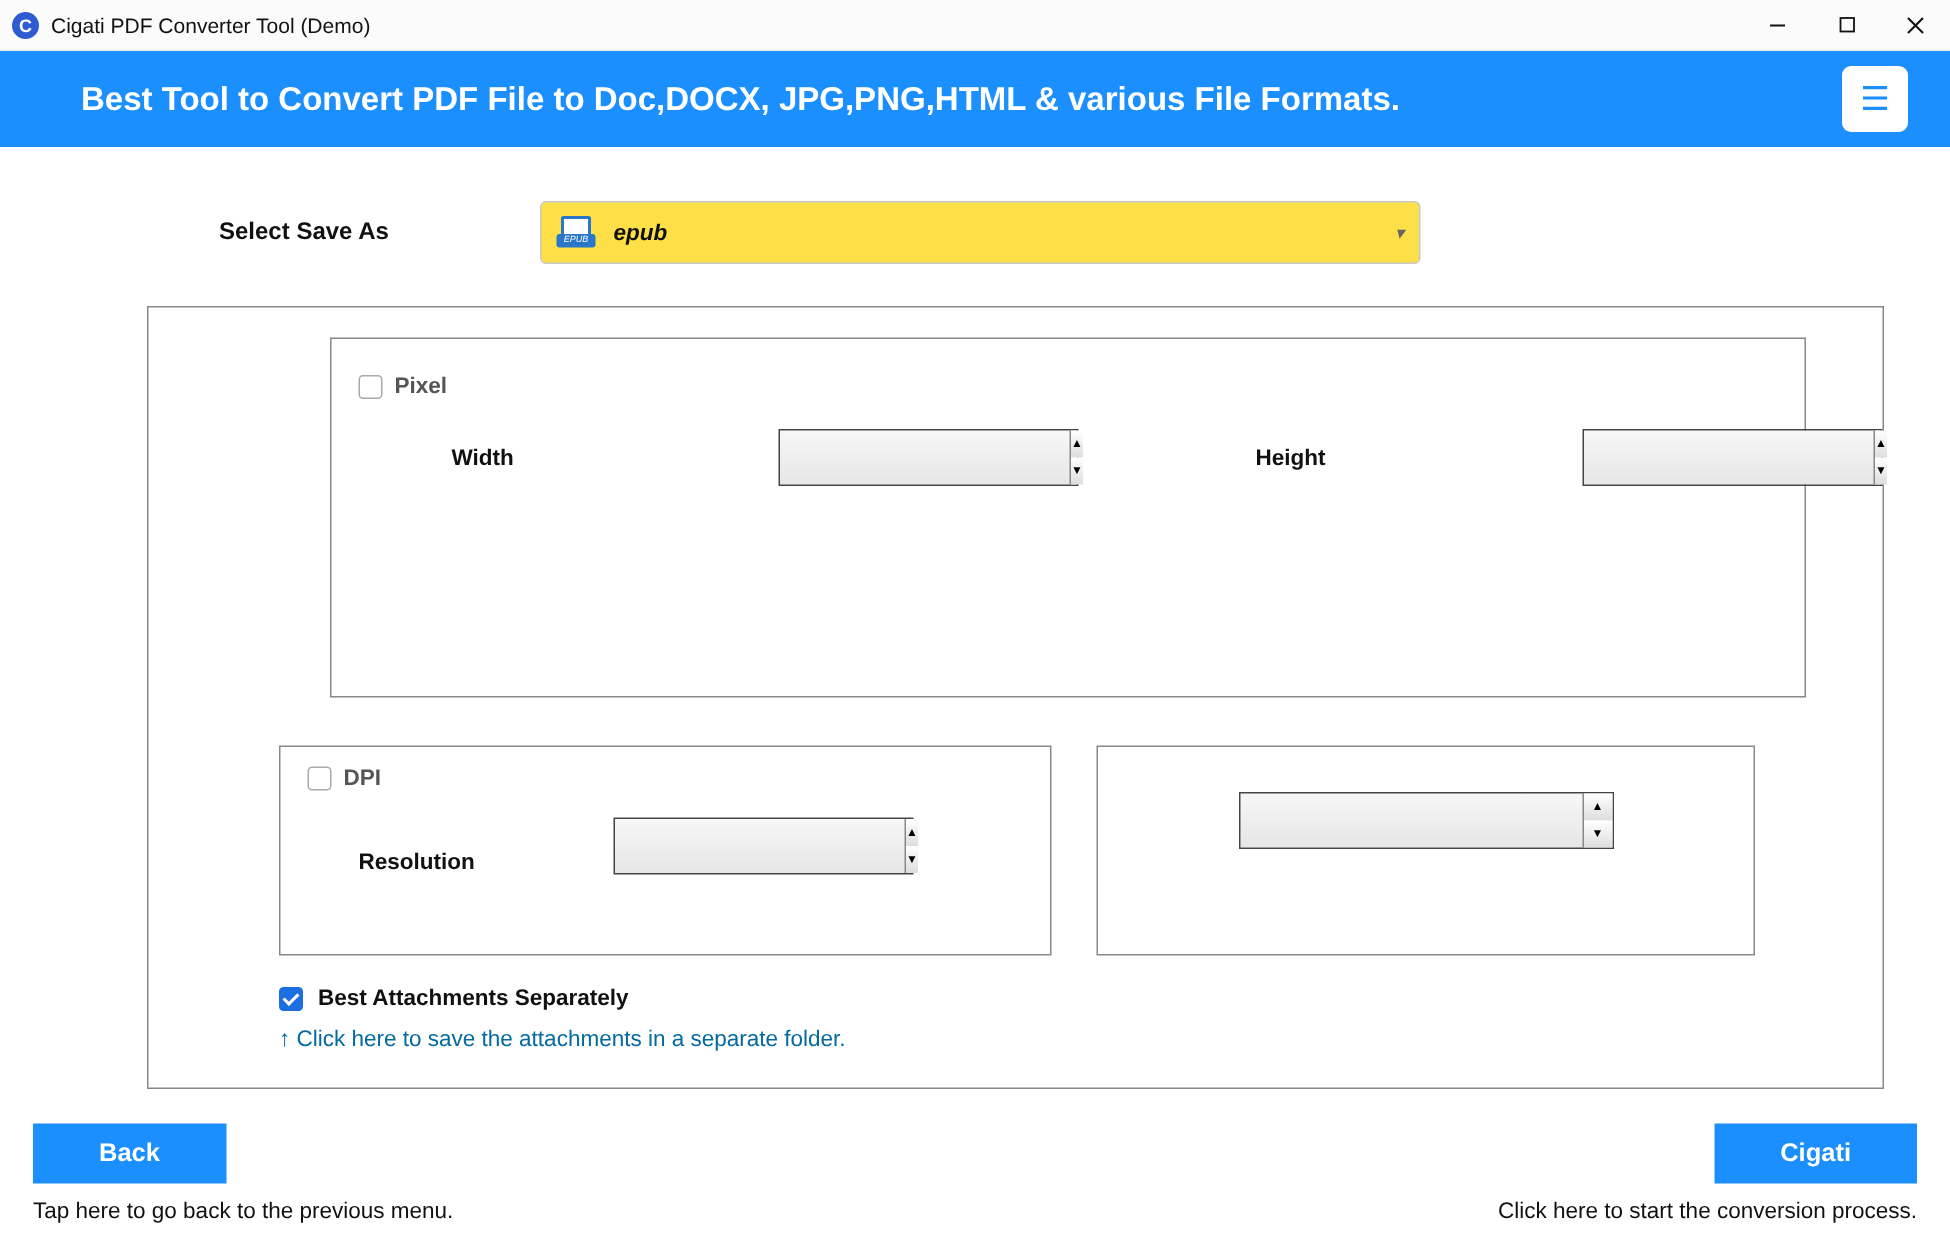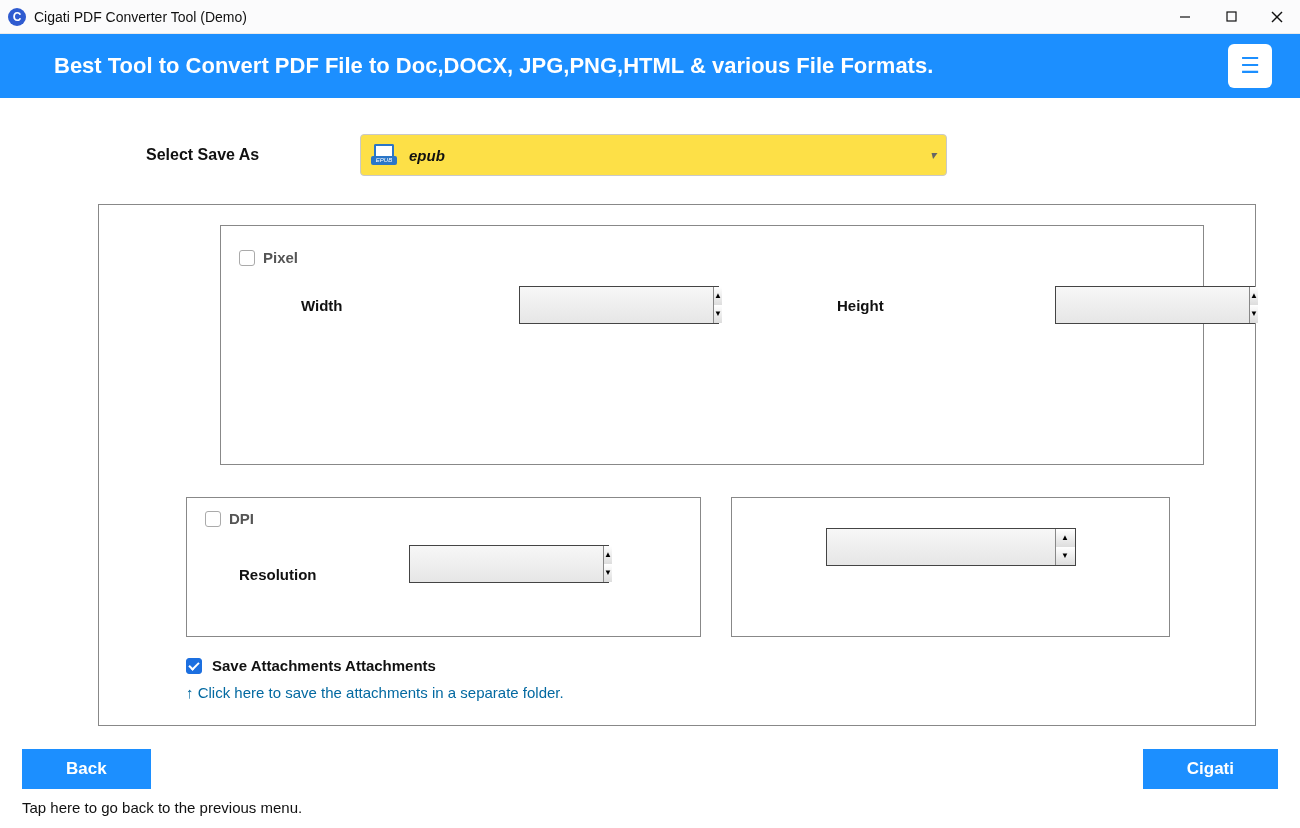--- a/index.html
+++ b/index.html
@@ -162,28 +162,29 @@
               <button>▲</button>
               <button>▼</button>
             </div>
           </div>
         </div>
       </div>
     </div>
 
     <div class="attach-row">
       <div class="chk checked"></div>
-      <div class="chk-label strong">Save Attachments Attachments</div>
+      <div class="chk-label strong">Best Attachments Separately</div>
     </div>
     <div class="hint">↑ Click here to save the attachments in a separate folder.</div>
 
   </div>
 </div>
 
 <div class="footer">
   <div class="footer-btns">
     <button class="btn">Back</button>
     <button class="btn">Cigati</button>
   </div>
   <div class="footer-hints">
     <div>Tap here to go back to the previous menu.</div>
+    <div>Click here to start the conversion process.</div>
   </div>
 </div>
 
 </body></html>

